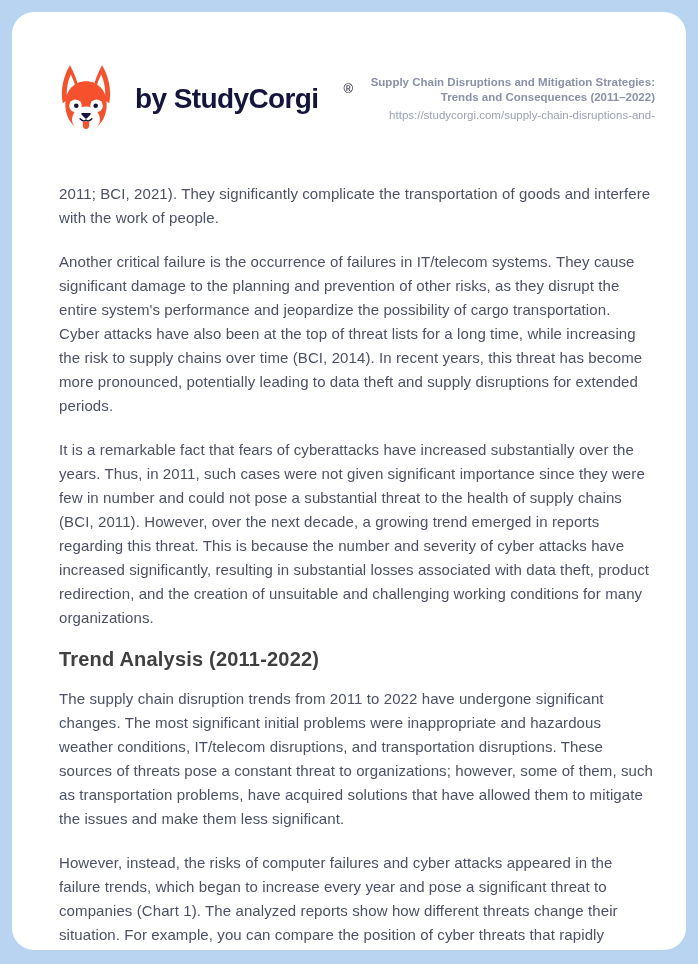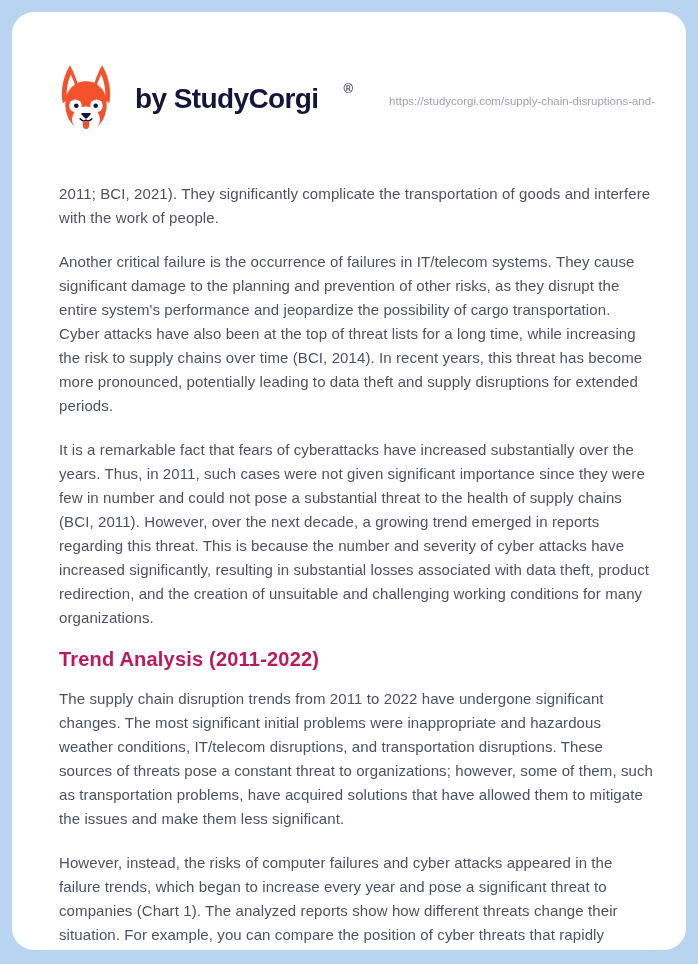--- a/index.html
+++ b/index.html
@@ -62,21 +62,21 @@
   }
   .content { width: 596px; }
   .content p {
     color: #4d5166;
     font-size: 15px;
     line-height: 24px;
     margin: 0 0 20px 0;
     letter-spacing: 0.1px;
   }
   .content h2 {
-    color: #be185d;
+    color: #404040;
     font-size: 20px;
     line-height: 26px;
     font-weight: bold;
     margin: -4px 0 15px 0;
     letter-spacing: 0.2px;
   }
 </style>
 </head>
 <body>
 
@@ -108,20 +108,24 @@
           <path d="M25 65.5 Q28.5 69.5 32 67 Q35.5 69.5 39 65.5" stroke="#14143c" stroke-width="1.7" fill="none" stroke-linecap="round"></path>
 
           <path d="M28.2 69 Q32 67.5 35.8 69 L35.8 72.5 Q35.8 77.5 32 77.5 Q28.2 77.5 28.2 72.5 Z" fill="#f4512c"></path>
         </svg>
       </span>
       <span class="brand">by StudyCorgi</span>
       <span class="reg">®</span>
     </div>
 
     <div class="meta">
+      <div class="doc-title">
+        <div>Supply Chain Disruptions and Mitigation Strategies:</div>
+        <div>Trends and Consequences (2011–2022)</div>
+      </div>
       <div class="doc-url">
         <div>https://studycorgi.com/supply-chain-disruptions-and-</div>
       </div>
     </div>
 
   </div>
 
   <div class="content">
     <p>2011; BCI, 2021). They significantly complicate the transportation of goods and interfere with the work of people.</p>
     <p>Another critical failure is the occurrence of failures in IT/telecom systems. They cause significant damage to the planning and prevention of other risks, as they disrupt the entire system's performance and jeopardize the possibility of cargo transportation. Cyber attacks have also been at the top of threat lists for a long time, while increasing the risk to supply chains over time (BCI, 2014). In recent years, this threat has become more pronounced, potentially leading to data theft and supply disruptions for extended periods.</p>

